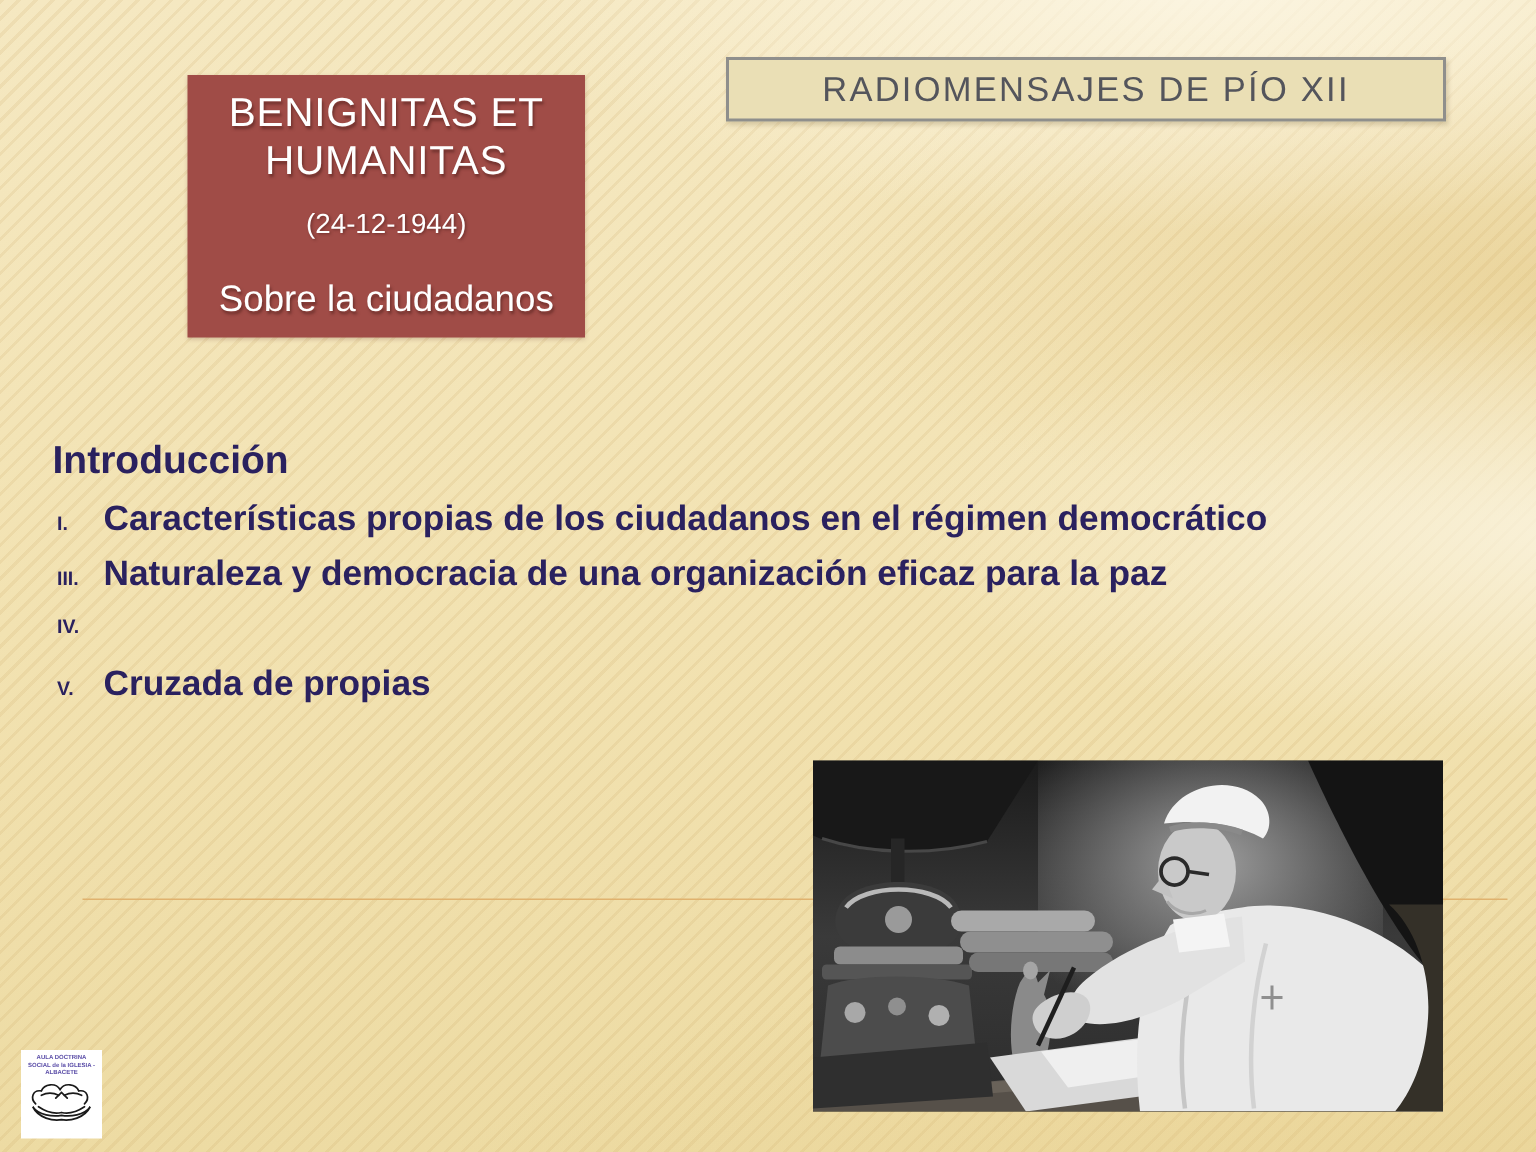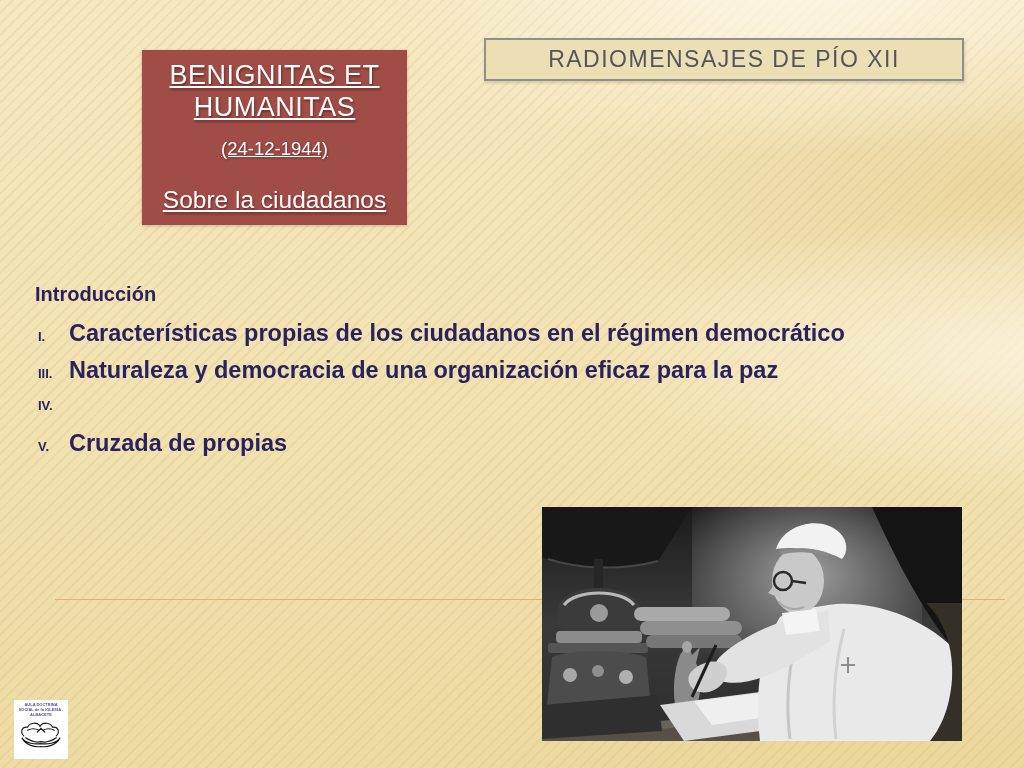--- a/index.html
+++ b/index.html
@@ -17,25 +17,24 @@
       repeating-linear-gradient(135deg, rgba(198,160,92,0.15) 0px, rgba(198,160,92,0.15) 2px, rgba(255,255,255,0) 2px, rgba(255,255,255,0) 8px),
       linear-gradient(180deg, #F5E8C1 0%, #F2E2B1 55%, #EDDBA3 100%);
   }
 
   .rule {
     position:absolute; left:55px; top:599px; width:950px; height:1px;
     background:#E0B26E;
   }
 
   .title-box {
-    position:absolute; left:142px; top:50px; width:265px; height:175px;
+    position:absolute; left:125px; top:50px; width:265px; height:175px;
     background:#A04C47;
     color:#FFFFFF; text-align:center;
     box-shadow:0 1px 3px rgba(90,40,35,0.25);
-    text-decoration:underline;
   }
   .tb-title {
     margin:10px 12px 0 12px; font-size:27px; line-height:1.18;
     letter-spacing:0.5px; text-shadow:1px 2px 2px rgba(70,25,22,0.55);
   }
   .tb-date {
     margin-top:14px; font-size:18.5px;
     text-shadow:1px 1px 2px rgba(70,25,22,0.55);
   }
   .tb-sub {
@@ -50,21 +49,21 @@
     box-shadow:1px 2px 3px rgba(120,100,60,0.25);
   }
   .header-box span {
     color:#54555C; font-size:23px; letter-spacing:1.5px;
   }
 
   .outline {
     position:absolute; left:35px; top:279px; width:985px;
     color:#2A215F; font-weight:bold;
   }
-  .outline .intro { font-size:20px; height:37px; line-height:30px; }
+  .outline .intro { font-size:26px; height:37px; line-height:30px;margin-top:12px; }
   .outline .row { display:flex; align-items:baseline; height:36.6px; line-height:34px; }
   .outline .num { flex:0 0 34px; width:34px; padding-left:3px; font-size:13px; }
   .outline .txt { font-size:23.5px; white-space:nowrap; }
 
   .photo {
     position:absolute; left:542px; top:507px; width:420px; height:234px;
     overflow:hidden; background:#222;
   }
   .photo svg { display:block; }
 

